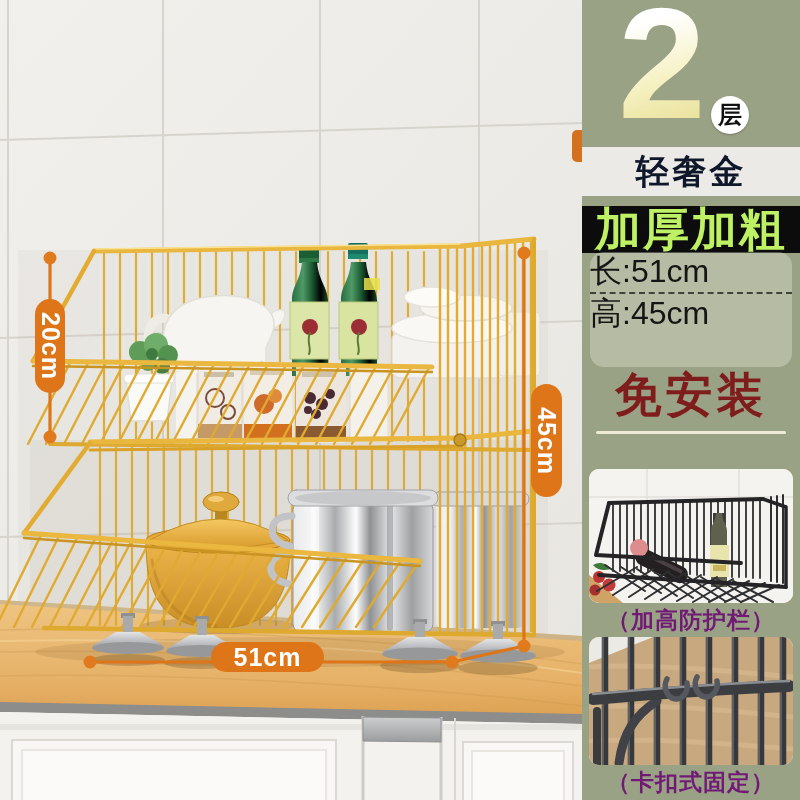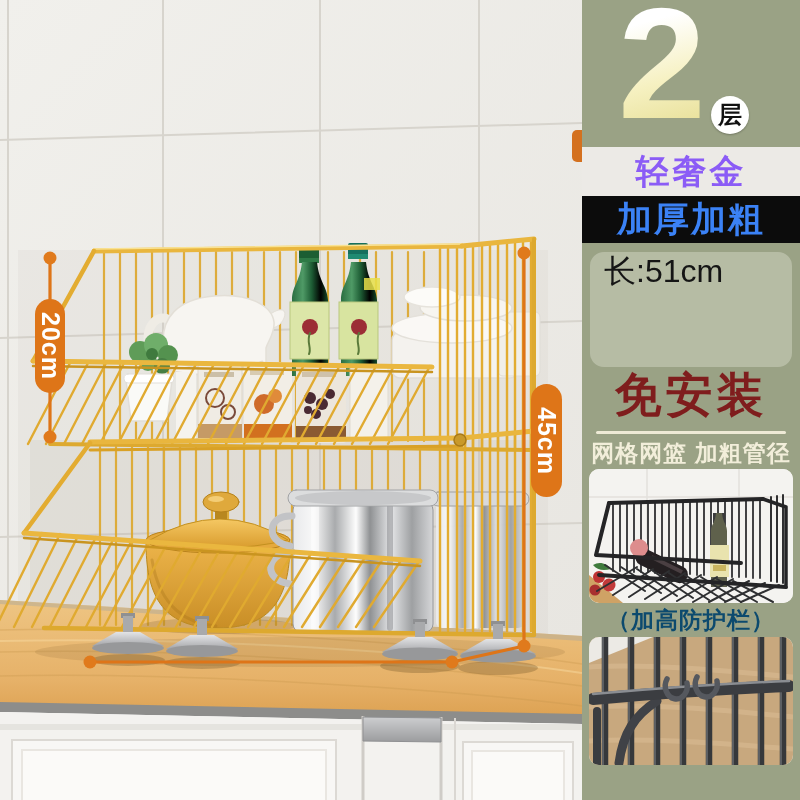--- a/index.html
+++ b/index.html
@@ -18,34 +18,34 @@
   #pill30{left:475px;top:657px;width:93px;height:31px;z-index:7}
 
   #panel{position:absolute;left:582px;top:0;width:218px;height:800px;background:#9aa285}
   .big2{position:absolute;left:36px;top:-16px;font-size:158px;line-height:1;font-weight:600;
         background:linear-gradient(165deg,#ffffff 25%,#f6f1c2 60%,#e7df96 92%);
         -webkit-background-clip:text;background-clip:text;color:transparent}
   .tier-circle{position:absolute;left:129px;top:96px;width:38px;height:38px;border-radius:50%;
         background:#fff;display:flex;align-items:center;justify-content:center;
         font-size:24px;font-weight:700;color:#111;box-shadow:0 1px 2px rgba(0,0,0,.25)}
   .bar{position:absolute;left:0;width:100%;display:flex;align-items:center;justify-content:center;font-weight:700}
-  .bar.light{top:147px;height:49px;background:#eceae6;color:#8b5cf6;font-size:34px;letter-spacing:3px}
-  .bar.dark{top:196px;height:47px;background:#0c0c0c;color:#3b82f6;font-size:35px;letter-spacing:2px}
+  .bar.light{top:147px;height:49px;background:#eceae6;color:#0f172a;font-size:34px;letter-spacing:3px}
+  .bar.dark{top:206px;height:47px;background:#0c0c0c;color:#bef264;font-size:46px;letter-spacing:2px}
   .dims{position:absolute;left:8px;right:8px;top:252px;height:115px;
-        background:rgba(250,250,238,.30);border-radius:14px;box-sizing:border-box;padding-left:14px}
+        background:rgba(250,250,238,.30);border-radius:14px;box-sizing:border-box;}
   .dims .row{height:40px;display:flex;align-items:center;font-size:32px;color:#151515;
         border-bottom:2px dashed rgba(25,25,20,.75)}
   .dims .row:last-child{border-bottom:none}
   .headline{position:absolute;top:364px;width:100%;text-align:center;font-size:47px;font-weight:700;color:#7f1d1d;letter-spacing:4px}
   .rule{position:absolute;top:431px;left:14px;right:14px;height:3px;background:#f2eeda;border-radius:2px;opacity:.95}
   .subheadline{position:absolute;top:438px;width:100%;text-align:center;font-size:23px;font-weight:700;color:#f2eeda;letter-spacing:1px}
   .photo{position:absolute;left:7px;width:204px;border-radius:10px;overflow:hidden;background:#f4f3f0}
   #photo1{top:469px;height:134px}
   #photo2{top:637px;height:128px}
-  .caption{position:absolute;width:100%;text-align:center;font-size:23px;font-weight:600;color:#0c4a6e;letter-spacing:1px}
+  .caption{position:absolute;width:100%;text-align:center;font-size:23px;font-weight:600;color:#701a75;letter-spacing:1px}
   #cap1{top:605px}
   #cap2{top:767px}
 </style>
 </head>
 <body>
 
 <div id="scene">
 <svg width="582" height="800" viewBox="0 0 582 800">
   <defs>
     <linearGradient id="wallG" x1="0" y1="0" x2="1" y2="1">
@@ -280,35 +280,36 @@
       <circle cx="524" cy="253" r="6.5"></circle>
           <circle cx="524" cy="646" r="6.5"></circle>
       <circle cx="90" cy="662" r="6.5"></circle>
           <circle cx="452" cy="662" r="6.5"></circle>
     </g>
   </g>
 </svg>
 
   <div class="pill v" id="pill20">20cm</div>
   <div class="pill v" id="pill45">45cm</div>
+  <div class="pill" id="pill51">51cm</div>
 </div>
 
 <div id="panel">
   <div class="big2">2</div>
   <div class="tier-circle">
     <span>层</span>
   </div>
   <div class="bar light">轻奢金</div>
   <div class="bar dark">加厚加粗</div>
   <div class="dims">
     <div class="row">长:51cm</div>
+    <div class="row">高:45cm</div>
   </div>
   <div class="headline">免安装</div>
   <div class="rule"></div>
-  <div class="subheadline">网格网篮 加粗管径</div>
 
   <div class="photo" id="photo1">
     <svg width="204" height="134" viewBox="0 0 204 134">
       <rect width="204" height="134" fill="#f4f3f0"></rect>
       <path d="M0 28H204 M58 0V70 M150 0V58" stroke="#e3e1dc" stroke-width="1.5" fill="none"></path>
       <polygon points="0,106 34,134 0,134" fill="#cfa265"></polygon>
       <g stroke="#2f2f31" fill="none" stroke-linecap="round">
         <path d="M24 36V102M31 36V102M38 35V102M45 35V103M52 35V103M59 34V103M66 34V104M73 34V104M80 34V104M87 33V105M94 33V105M101 33V105M108 33V106M115 33V106M122 32V106M129 32V107M136 32V107M143 32V108M150 31V108M157 31V108M164 31V109M171 31V109" stroke-width="1.8"></path>
         <path d="M182 28V112M188 27V113M194 26V114" stroke-width="2"></path>
       </g>
@@ -351,13 +352,14 @@
         <path d="M14 0V128 M40 0V128 M66 0V128 M92 0V128 M118 0V128 M144 0V128 M170 0V128 M192 0V128" stroke="#6a6d72" stroke-width="1.5"></path>
         <path d="M8 74V128" stroke="#3a3c40" stroke-width="8"></path>
         <path d="M30 126 C34 96 46 78 68 64" stroke="#404247" stroke-width="9"></path>
         <path d="M4 62 C60 57 150 51 200 49" stroke="#3b3d41" stroke-width="12"></path>
         <path d="M4 57 C60 52 150 46 200 44" stroke="#8a8d92" stroke-width="2.5"></path>
         <path d="M78 42 A11 13 0 1 0 98 46" stroke="#55585e" stroke-width="5.5"></path>
         <path d="M108 40 A11 13 0 1 0 128 44" stroke="#55585e" stroke-width="5.5"></path>
       </g>
     </svg>
   </div>
+  <div class="caption" id="cap2">（卡扣式固定）</div>
 </div>
 
 </body></html>

